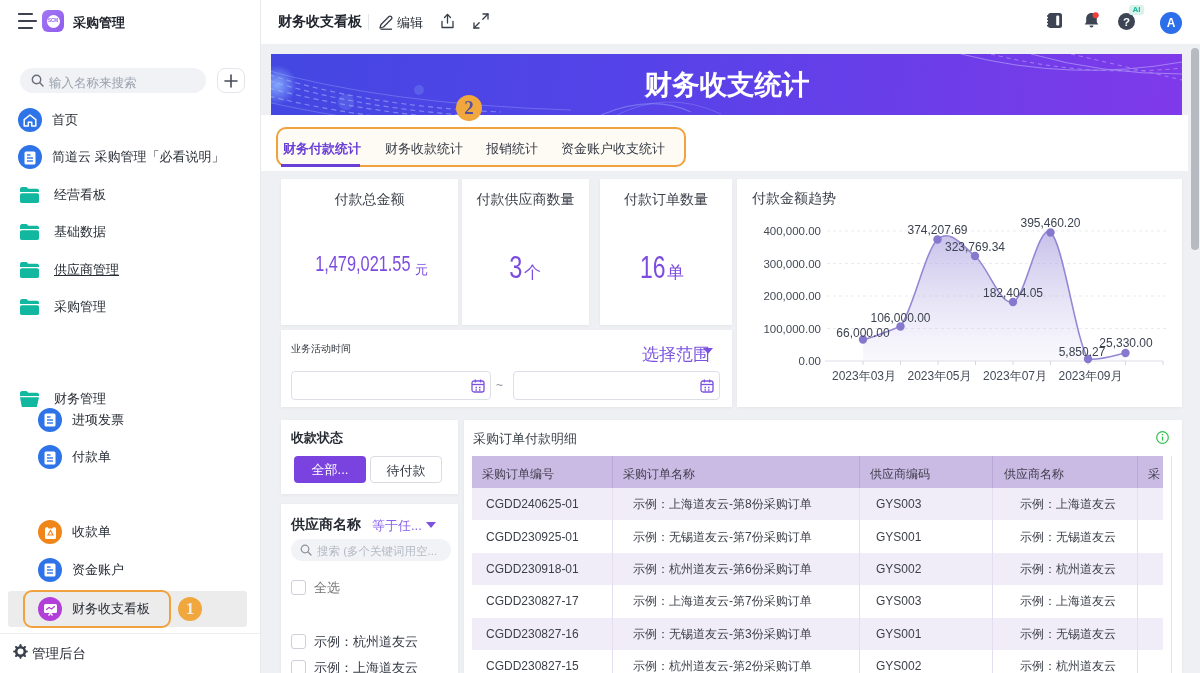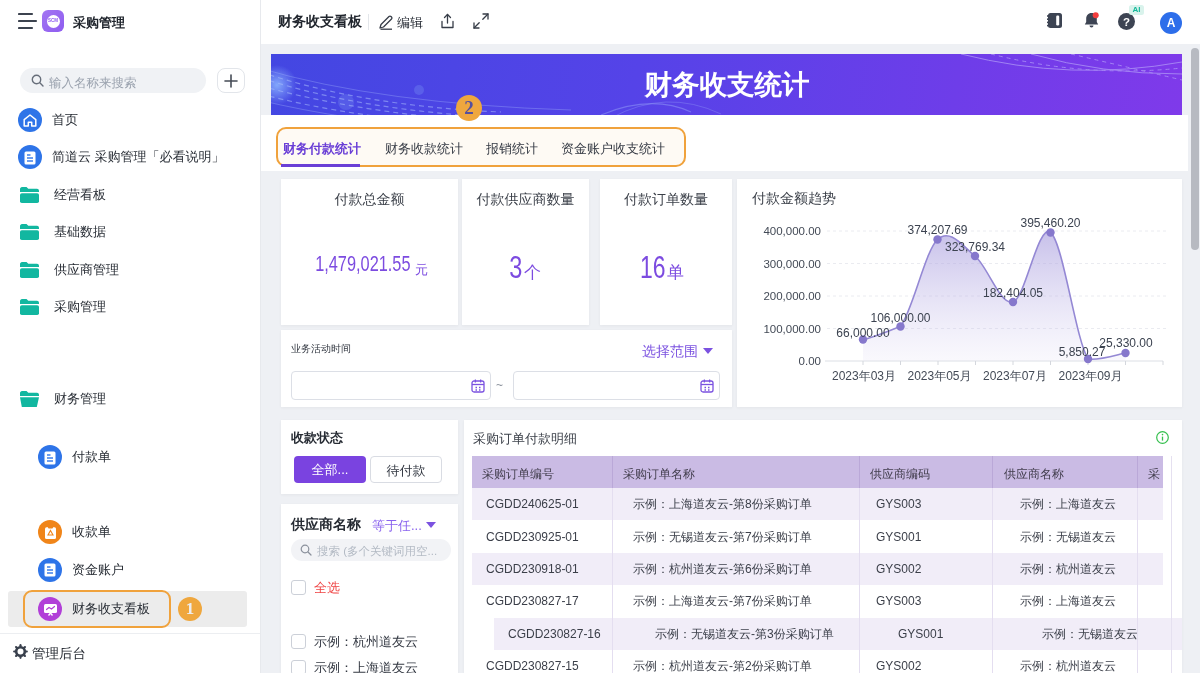--- a/index.html
+++ b/index.html
@@ -90,35 +90,45 @@
           <path d="M0 2.2 C0 1 .9 0 2 0 L6.5 0 L8.3 1.8 L17 1.8 C18.1 1.8 19 2.7 19 3.9 L19 5 L0 5 Z" fill="#12b7a0"></path>
           <rect x="0" y="6.2" width="19" height="9.8" rx="1.8" fill="#12b7a0"></rect>
         </svg>
     <div class="txt" style="left:54px;">基础数据</div>
   </div>
   <div class="mi" style="top:250.5px;">
     <svg class="folder" width="19" height="16" viewBox="0 0 19 16">
           <path d="M0 2.2 C0 1 .9 0 2 0 L6.5 0 L8.3 1.8 L17 1.8 C18.1 1.8 19 2.7 19 3.9 L19 5 L0 5 Z" fill="#12b7a0"></path>
           <rect x="0" y="6.2" width="19" height="9.8" rx="1.8" fill="#12b7a0"></rect>
         </svg>
-    <div class="txt" style="left:54px;">供应商管理</div>
+    <div class="txt" style="left:54px;text-decoration:underline;">供应商管理</div>
   </div>
   <div class="mi" style="top:288px;">
     <svg class="folder" width="19" height="16" viewBox="0 0 19 16">
           <path d="M0 2.2 C0 1 .9 0 2 0 L6.5 0 L8.3 1.8 L17 1.8 C18.1 1.8 19 2.7 19 3.9 L19 5 L0 5 Z" fill="#12b7a0"></path>
           <rect x="0" y="6.2" width="19" height="9.8" rx="1.8" fill="#12b7a0"></rect>
         </svg>
     <div class="txt" style="left:54px;">采购管理</div>
   </div>
   <div class="mi" style="top:380px;">
     <svg class="folder" width="19" height="16" viewBox="0 0 19 16">
           <path d="M0 2.2 C0 1 .9 0 2 0 L6.5 0 L8.3 1.8 L17 1.8 C18.1 1.8 19 2.7 19 3.9 L19 5 L0 5 Z" fill="#12b7a0"></path>
           <path d="M0 6.2 L19 6.2 L16.8 16 L1.8 16 Z" fill="#12b7a0"></path>
         </svg>
     <div class="txt" style="left:54px;">财务管理</div>
+  </div>
+  <div class="mi sub" style="top:400.5px;">
+    <div class="cic" style="background:#2e74e8;"></div>
+    <svg class="abs" style="left:44px;top:12.5px;" width="12" height="14" viewBox="0 0 12 14">
+          <rect x="0.5" y="0.5" width="11" height="13" rx="1.5" fill="#fff"></rect>
+          <line x1="3" y1="4" x2="6.5" y2="4" stroke="#2e74e8" stroke-width="1.4"></line>
+          <line x1="3" y1="7" x2="9" y2="7" stroke="#2e74e8" stroke-width="1.4"></line>
+          <line x1="3" y1="10" x2="9" y2="10" stroke="#2e74e8" stroke-width="1.4"></line>
+        </svg>
+    <div class="txt">进项发票</div>
   </div>
   <div class="mi sub" style="top:438px;">
     <div class="cic" style="background:#2e74e8;"></div>
     <svg class="abs" style="left:44px;top:12.5px;" width="12" height="14" viewBox="0 0 12 14">
           <rect x="0.5" y="0.5" width="11" height="13" rx="1.5" fill="#fff"></rect>
           <line x1="3" y1="4" x2="6.5" y2="4" stroke="#2e74e8" stroke-width="1.4"></line>
           <line x1="3" y1="7" x2="9" y2="7" stroke="#2e74e8" stroke-width="1.4"></line>
           <line x1="3" y1="10" x2="9" y2="10" stroke="#2e74e8" stroke-width="1.4"></line>
         </svg>
     <div class="txt">付款单</div>
@@ -343,21 +353,21 @@
       <text x="345" y="177">5,850.27</text>
       <text x="389" y="168">25,330.00</text>
     </g>
   </svg>
 </div>
 
 <div class="abs" id="filters" style="left:0;top:0;">
 
   <div class="card" style="left:281px;top:330px;width:451px;height:77px;">
     <div class="abs" style="left:10px;top:12px;font-size:10px;color:#333842;">业务活动时间</div>
-    <div class="abs" style="left:361px;top:13px;font-size:14px;color:#7b52e0;">选择范围</div>
+    <div class="abs" style="left:361px;top:13px;font-size:17px;color:#7b52e0;">选择范围</div>
     <div class="abs" style="left:422px;top:18px;width:0;height:0;border-left:5px solid transparent;border-right:5px solid transparent;border-top:6px solid #7b52e0;"></div>
     <div class="abs" style="left:10px;top:41px;width:200px;height:29px;border:1px solid #dcdfe6;border-radius:4px;background:#fff;"></div>
     <svg class="abs" style="left:190px;top:49px;" width="14" height="14" viewBox="0 0 14 14">
           <g fill="none" stroke="#7b52e0" stroke-width="1.3">
             <rect x="1" y="2" width="12" height="11" rx="2"></rect>
             <line x1="1" y1="5.5" x2="13" y2="5.5"></line>
             <line x1="4.4" y1="0.5" x2="4.4" y2="3.5"></line>
             <line x1="9.6" y1="0.5" x2="9.6" y2="3.5"></line>
             <line x1="4.5" y1="8.5" x2="6" y2="8.5"></line>
             <line x1="8" y1="8.5" x2="9.5" y2="8.5"></line>
@@ -392,21 +402,21 @@
     <div class="abs" style="left:91px;top:13px;font-size:13px;color:#8a63ee;">等于任...</div>
     <div class="abs" style="left:145px;top:18px;width:0;height:0;border-left:5px solid transparent;border-right:5px solid transparent;border-top:6px solid #7b52e0;"></div>
     <div class="abs" style="left:10px;top:35px;width:160px;height:22px;border-radius:11px;background:#f2f3f6;"></div>
     <svg class="abs" style="left:19px;top:40px;" width="12" height="12" viewBox="0 0 12 12">
           <circle cx="5" cy="5" r="3.8" fill="none" stroke="#8b919c" stroke-width="1.2"></circle>
           <line x1="8" y1="8" x2="11" y2="11" stroke="#8b919c" stroke-width="1.2" stroke-linecap="round"></line>
         </svg>
     <div class="abs" style="left:36px;top:40px;font-size:11.5px;color:#b3bac4;white-space:nowrap;">搜索 (多个关键词用空...</div>
     <div class="abs" style="left:0;top:71px;width:177px;height:26px;">
           <div class="chk" style="top:5px;"></div>
-          <div class="chklbl" style="color:#ef4444;">全选</div>
+          <div class="chklbl" style="color:#737373;">全选</div>
         </div>
     <div class="abs" style="left:0;top:124.5px;width:177px;height:26px;">
           <div class="chk" style="top:5px;"></div>
           <div class="chklbl">示例：杭州道友云</div>
         </div>
     <div class="abs" style="left:0;top:150.5px;width:177px;height:26px;">
           <div class="chk" style="top:5px;"></div>
           <div class="chklbl">示例：上海道友云</div>
         </div>
   </div>
@@ -449,21 +459,21 @@
         <div class="td" style="left:161px;">示例：杭州道友云-第6份采购订单</div>
         <div class="td" style="left:404px;">GYS002</div>
         <div class="td" style="left:548px;">示例：杭州道友云</div>
   </div>
   <div class="tr" style="left:8px;width:691px;top:165.2px;background:#fff;">
     <div class="td" style="left:14px;">CGDD230827-17</div>
         <div class="td" style="left:161px;">示例：上海道友云-第7份采购订单</div>
         <div class="td" style="left:404px;">GYS003</div>
         <div class="td" style="left:548px;">示例：上海道友云</div>
   </div>
-  <div class="tr" style="left:8px;width:691px;top:197.6px;background:#f1edf8;margin-left:22px;">
+  <div class="tr" style="left:8px;width:691px;top:197.6px;background:#f1edf8;">
     <div class="td" style="left:14px;">CGDD230827-16</div>
         <div class="td" style="left:161px;">示例：无锡道友云-第3份采购订单</div>
         <div class="td" style="left:404px;">GYS001</div>
         <div class="td" style="left:548px;">示例：无锡道友云</div>
   </div>
   <div class="tr" style="left:8px;width:691px;top:230px;background:#fff;">
     <div class="td" style="left:14px;">CGDD230827-15</div>
         <div class="td" style="left:161px;">示例：杭州道友云-第2份采购订单</div>
         <div class="td" style="left:404px;">GYS002</div>
         <div class="td" style="left:548px;">示例：杭州道友云</div>

